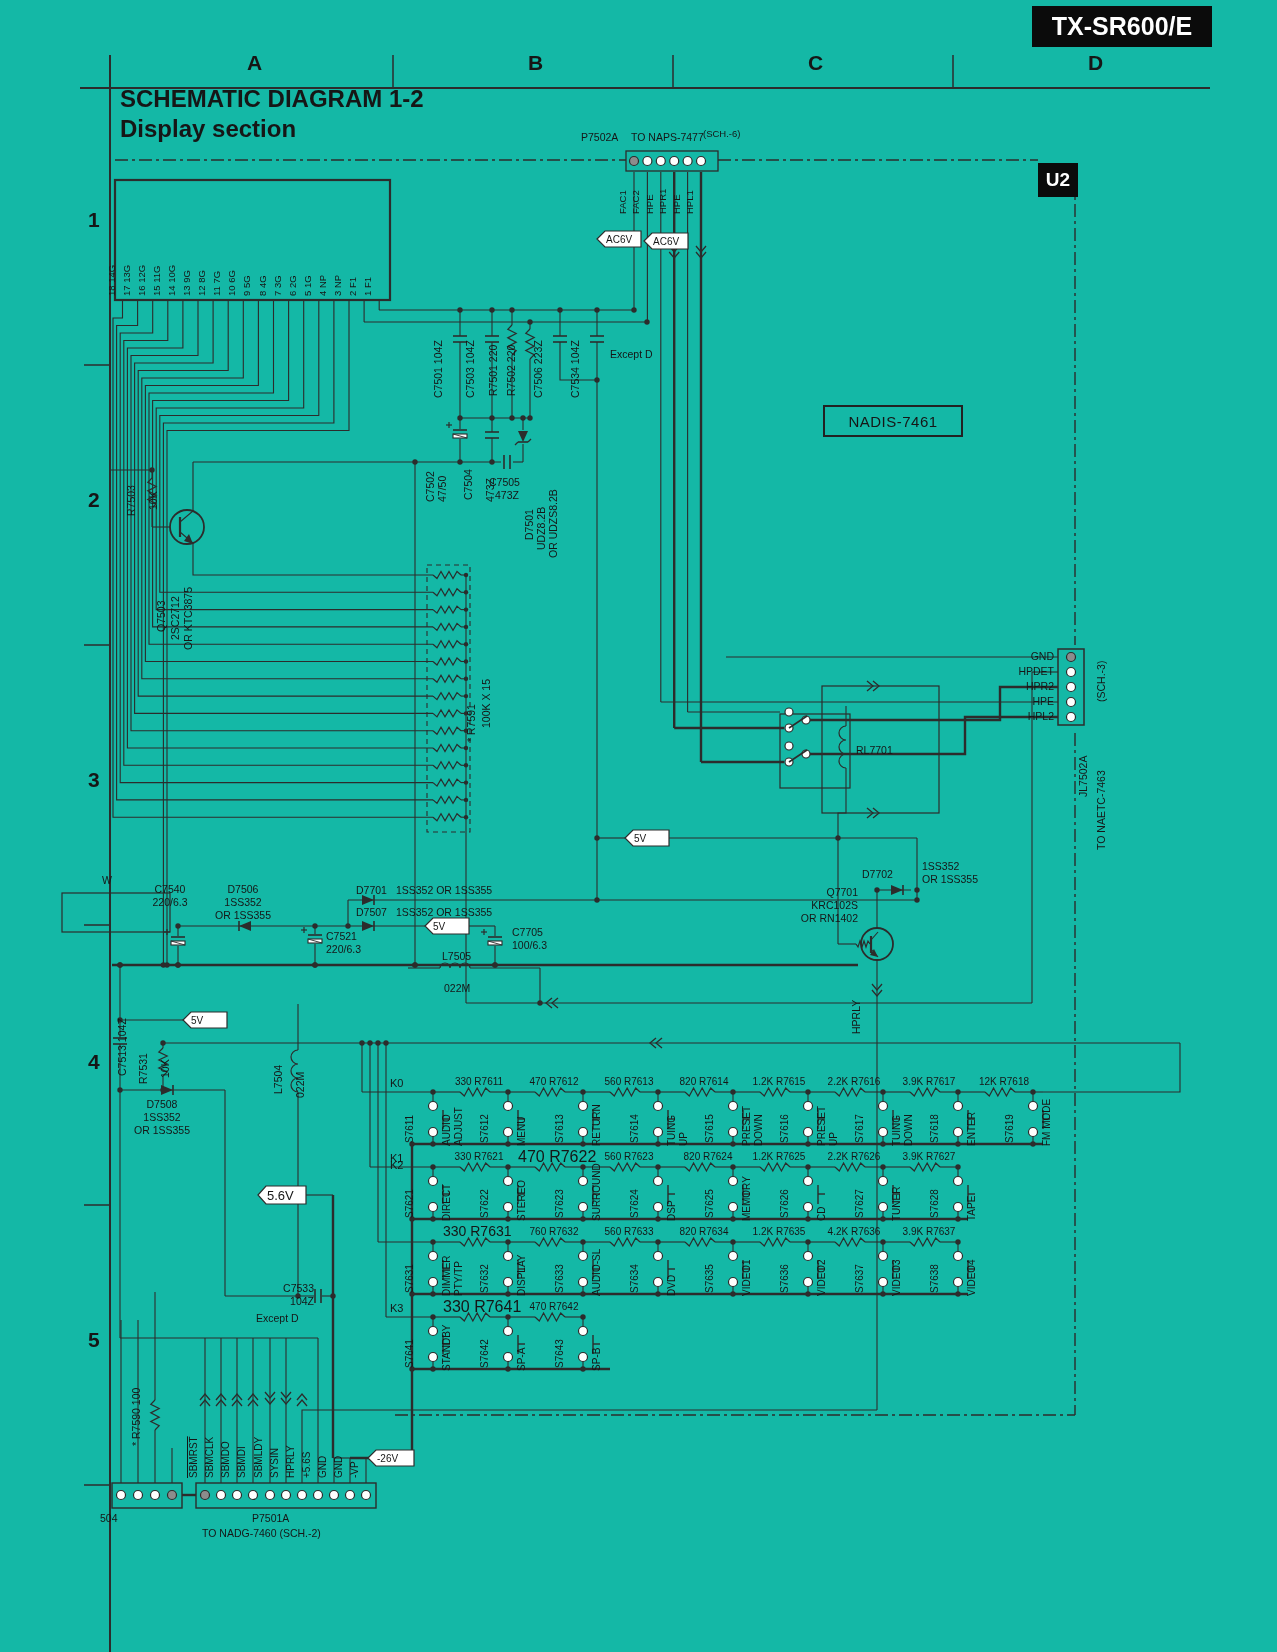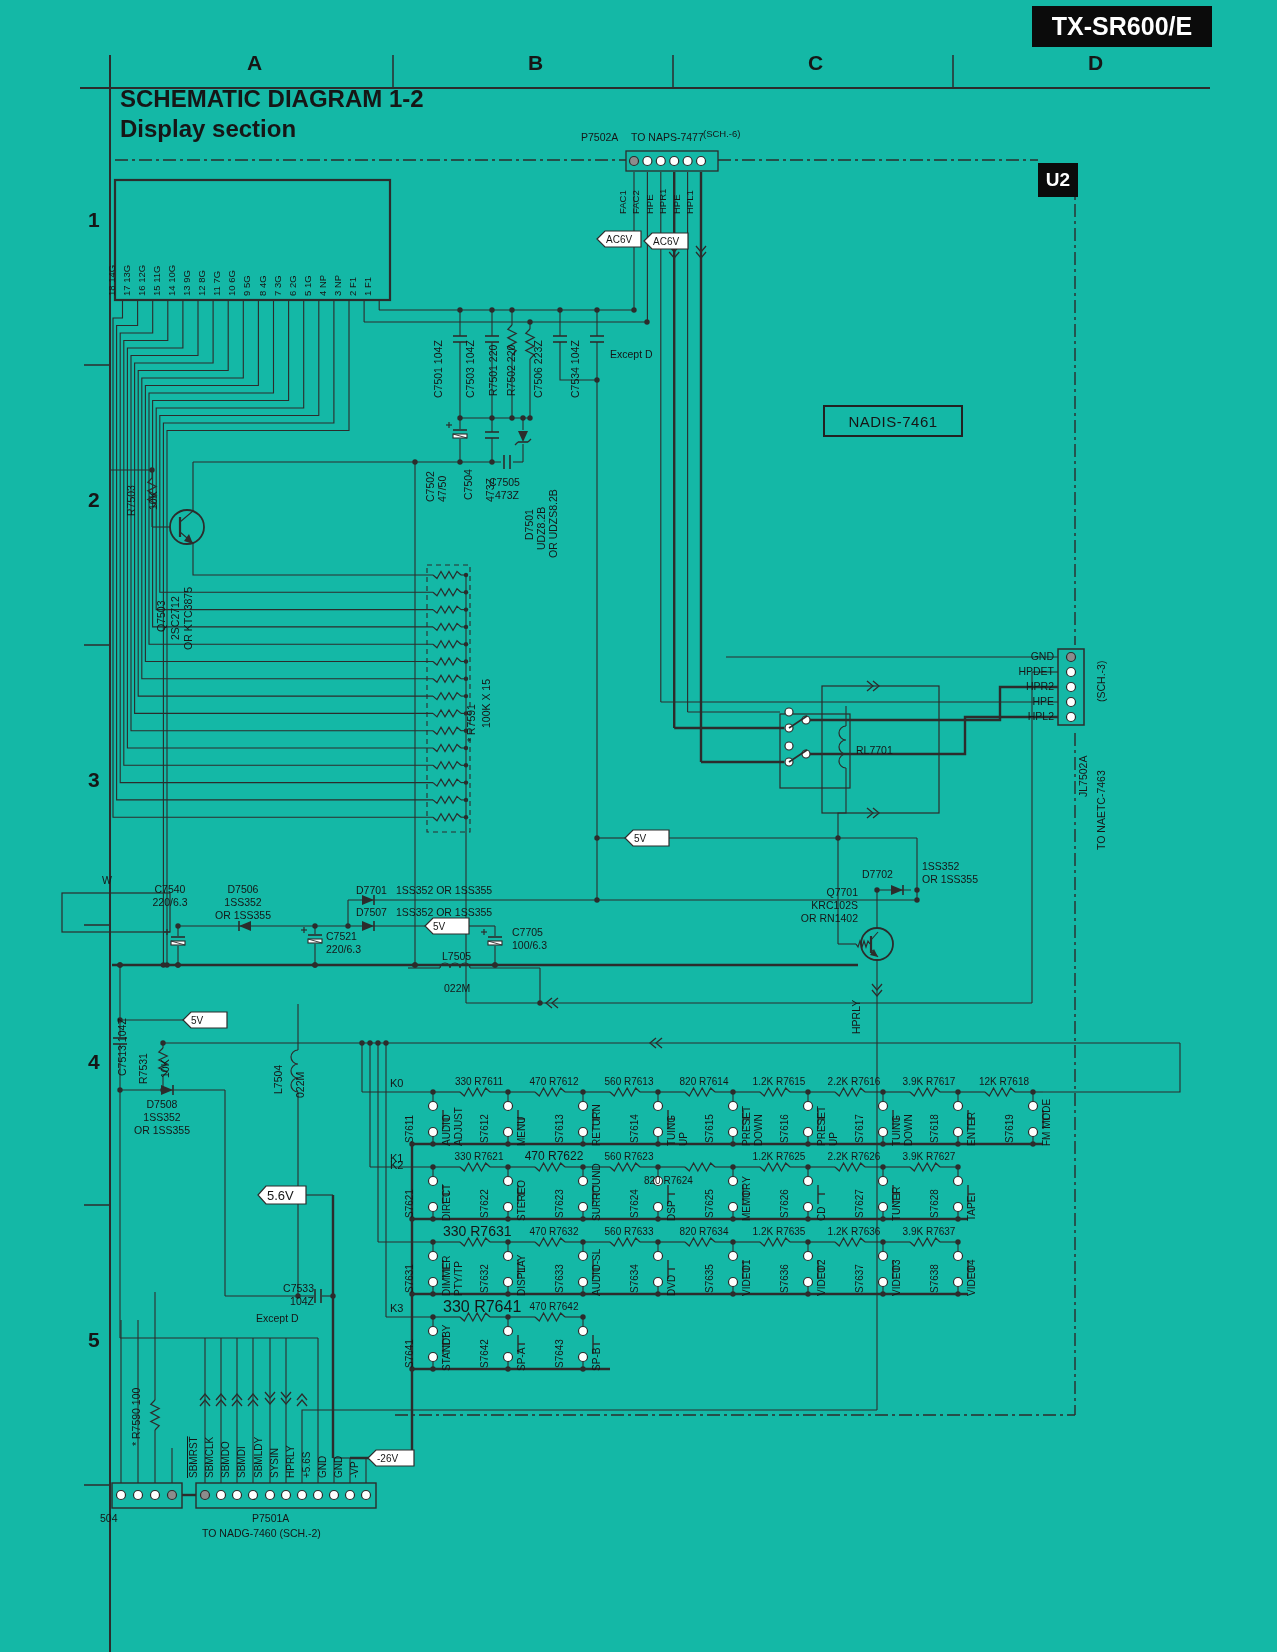--- a/index.html
+++ b/index.html
@@ -895,58 +895,58 @@
       <div class="lbl v" style="left: 978px; top: 1133px; font-size: 10px;">ENTER</div>
       <div class="lbl" style="left: 968px; top: 1075px; font-size: 10px; width: 72px; text-align: center;">12K  R7618</div>
       <div class="lbl v" style="left: 1016px; top: 1130px; font-size: 10px;">S7619</div>
       <div class="lbl v" style="left: 1053px; top: 1133px; font-size: 10px;">FM MODE</div>
       <div class="lbl" style="left: 390px; top: 1152px; font-size: 11px;">K1</div>
       <div class="lbl v" style="left: 416px; top: 1205px; font-size: 10px;">S7621</div>
       <div class="lbl v" style="left: 453px; top: 1208px; font-size: 10px;">DIRECT</div>
       <div class="lbl" style="left: 443px; top: 1150px; font-size: 10px; width: 72px; text-align: center;">330  R7621</div>
       <div class="lbl v" style="left: 491px; top: 1205px; font-size: 10px;">S7622</div>
       <div class="lbl v" style="left: 528px; top: 1208px; font-size: 10px;">STEREO</div>
-      <div class="lbl" style="left: 518px; top: 1150px; font-size: 12px; width: 72px; text-align: center;">470  R7622</div>
+      <div class="lbl" style="left: 518px; top: 1150px; font-size: 16px; width: 72px; text-align: center;">470  R7622</div>
       <div class="lbl v" style="left: 566px; top: 1205px; font-size: 10px;">S7623</div>
       <div class="lbl v" style="left: 603px; top: 1208px; font-size: 10px;">SURROUND</div>
       <div class="lbl" style="left: 593px; top: 1150px; font-size: 10px; width: 72px; text-align: center;">560  R7623</div>
       <div class="lbl v" style="left: 641px; top: 1205px; font-size: 10px;">S7624</div>
       <div class="lbl v" style="left: 678px; top: 1208px; font-size: 10px;">DSP</div>
-      <div class="lbl" style="left: 644px; top: 1150px; font-size: 10px; width: 72px;  margin-top: 24px;">820  R7624</div>
+      <div class="lbl" style="left: 672px; top: 1150px; font-size: 10px; width: 72px; text-align: center;">820  R7624</div>
       <div class="lbl v" style="left: 716px; top: 1205px; font-size: 10px;">S7625</div>
       <div class="lbl v" style="left: 753px; top: 1208px; font-size: 10px;">MEMORY</div>
       <div class="lbl" style="left: 743px; top: 1150px; font-size: 10px; width: 72px; text-align: center;">1.2K  R7625</div>
       <div class="lbl v" style="left: 791px; top: 1205px; font-size: 10px;">S7626</div>
       <div class="lbl v" style="left: 828px; top: 1208px; font-size: 10px;">CD</div>
       <div class="lbl" style="left: 818px; top: 1150px; font-size: 10px; width: 72px; text-align: center;">2.2K  R7626</div>
       <div class="lbl v" style="left: 866px; top: 1205px; font-size: 10px;">S7627</div>
       <div class="lbl v" style="left: 903px; top: 1208px; font-size: 10px;">TUNER</div>
       <div class="lbl" style="left: 893px; top: 1150px; font-size: 10px; width: 72px; text-align: center;">3.9K  R7627</div>
       <div class="lbl v" style="left: 941px; top: 1205px; font-size: 10px;">S7628</div>
       <div class="lbl v" style="left: 978px; top: 1208px; font-size: 10px;">TAPE</div>
       <div class="lbl" style="left: 390px; top: 1159px; font-size: 11px;">K2</div>
       <div class="lbl v" style="left: 416px; top: 1280px; font-size: 10px;">S7631</div>
       <div class="lbl v" style="left: 453px; top: 1283px; font-size: 10px;">DIMMER</div>
       <div class="lbl v" style="left: 465px; top: 1283px; font-size: 10px;">PTY/TP</div>
       <div class="lbl" style="left: 443px; top: 1225px; font-size: 14px; width: 72px; text-align: left;">330  R7631</div>
       <div class="lbl v" style="left: 491px; top: 1280px; font-size: 10px;">S7632</div>
       <div class="lbl v" style="left: 528px; top: 1283px; font-size: 10px;">DISPLAY</div>
-      <div class="lbl" style="left: 518px; top: 1225px; font-size: 10px; width: 72px; text-align: center;">470  R7632</div>
+      <div class="lbl" style="left: 518px; top: 1225px; font-size: 10px; width: 72px; text-align: center;">760  R7632</div>
       <div class="lbl v" style="left: 566px; top: 1280px; font-size: 10px;">S7633</div>
       <div class="lbl v" style="left: 603px; top: 1283px; font-size: 10px;">AUDIO-SL</div>
       <div class="lbl" style="left: 593px; top: 1225px; font-size: 10px; width: 72px; text-align: center;">560  R7633</div>
       <div class="lbl v" style="left: 641px; top: 1280px; font-size: 10px;">S7634</div>
       <div class="lbl v" style="left: 678px; top: 1283px; font-size: 10px;">DVD</div>
       <div class="lbl" style="left: 668px; top: 1225px; font-size: 10px; width: 72px; text-align: center;">820  R7634</div>
       <div class="lbl v" style="left: 716px; top: 1280px; font-size: 10px;">S7635</div>
       <div class="lbl v" style="left: 753px; top: 1283px; font-size: 10px;">VIDEO1</div>
       <div class="lbl" style="left: 743px; top: 1225px; font-size: 10px; width: 72px; text-align: center;">1.2K  R7635</div>
       <div class="lbl v" style="left: 791px; top: 1280px; font-size: 10px;">S7636</div>
       <div class="lbl v" style="left: 828px; top: 1283px; font-size: 10px;">VIDEO2</div>
-      <div class="lbl" style="left: 818px; top: 1225px; font-size: 10px; width: 72px; text-align: center;">1.2K  R7636</div>
+      <div class="lbl" style="left: 818px; top: 1225px; font-size: 10px; width: 72px; text-align: center;">4.2K  R7636</div>
       <div class="lbl v" style="left: 866px; top: 1280px; font-size: 10px;">S7637</div>
       <div class="lbl v" style="left: 903px; top: 1283px; font-size: 10px;">VIDEO3</div>
       <div class="lbl" style="left: 893px; top: 1225px; font-size: 10px; width: 72px; text-align: center;">3.9K  R7637</div>
       <div class="lbl v" style="left: 941px; top: 1280px; font-size: 10px;">S7638</div>
       <div class="lbl v" style="left: 978px; top: 1283px; font-size: 10px;">VIDEO4</div>
       <div class="lbl" style="left: 390px; top: 1302px; font-size: 11px;">K3</div>
       <div class="lbl v" style="left: 416px; top: 1355px; font-size: 10px;">S7641</div>
       <div class="lbl v" style="left: 453px; top: 1358px; font-size: 10px;">STANDBY</div>
       <div class="lbl" style="left: 443px; top: 1300px; font-size: 16px; width: 72px; text-align: center;">330  R7641</div>
       <div class="lbl v" style="left: 491px; top: 1355px; font-size: 10px;">S7642</div>

